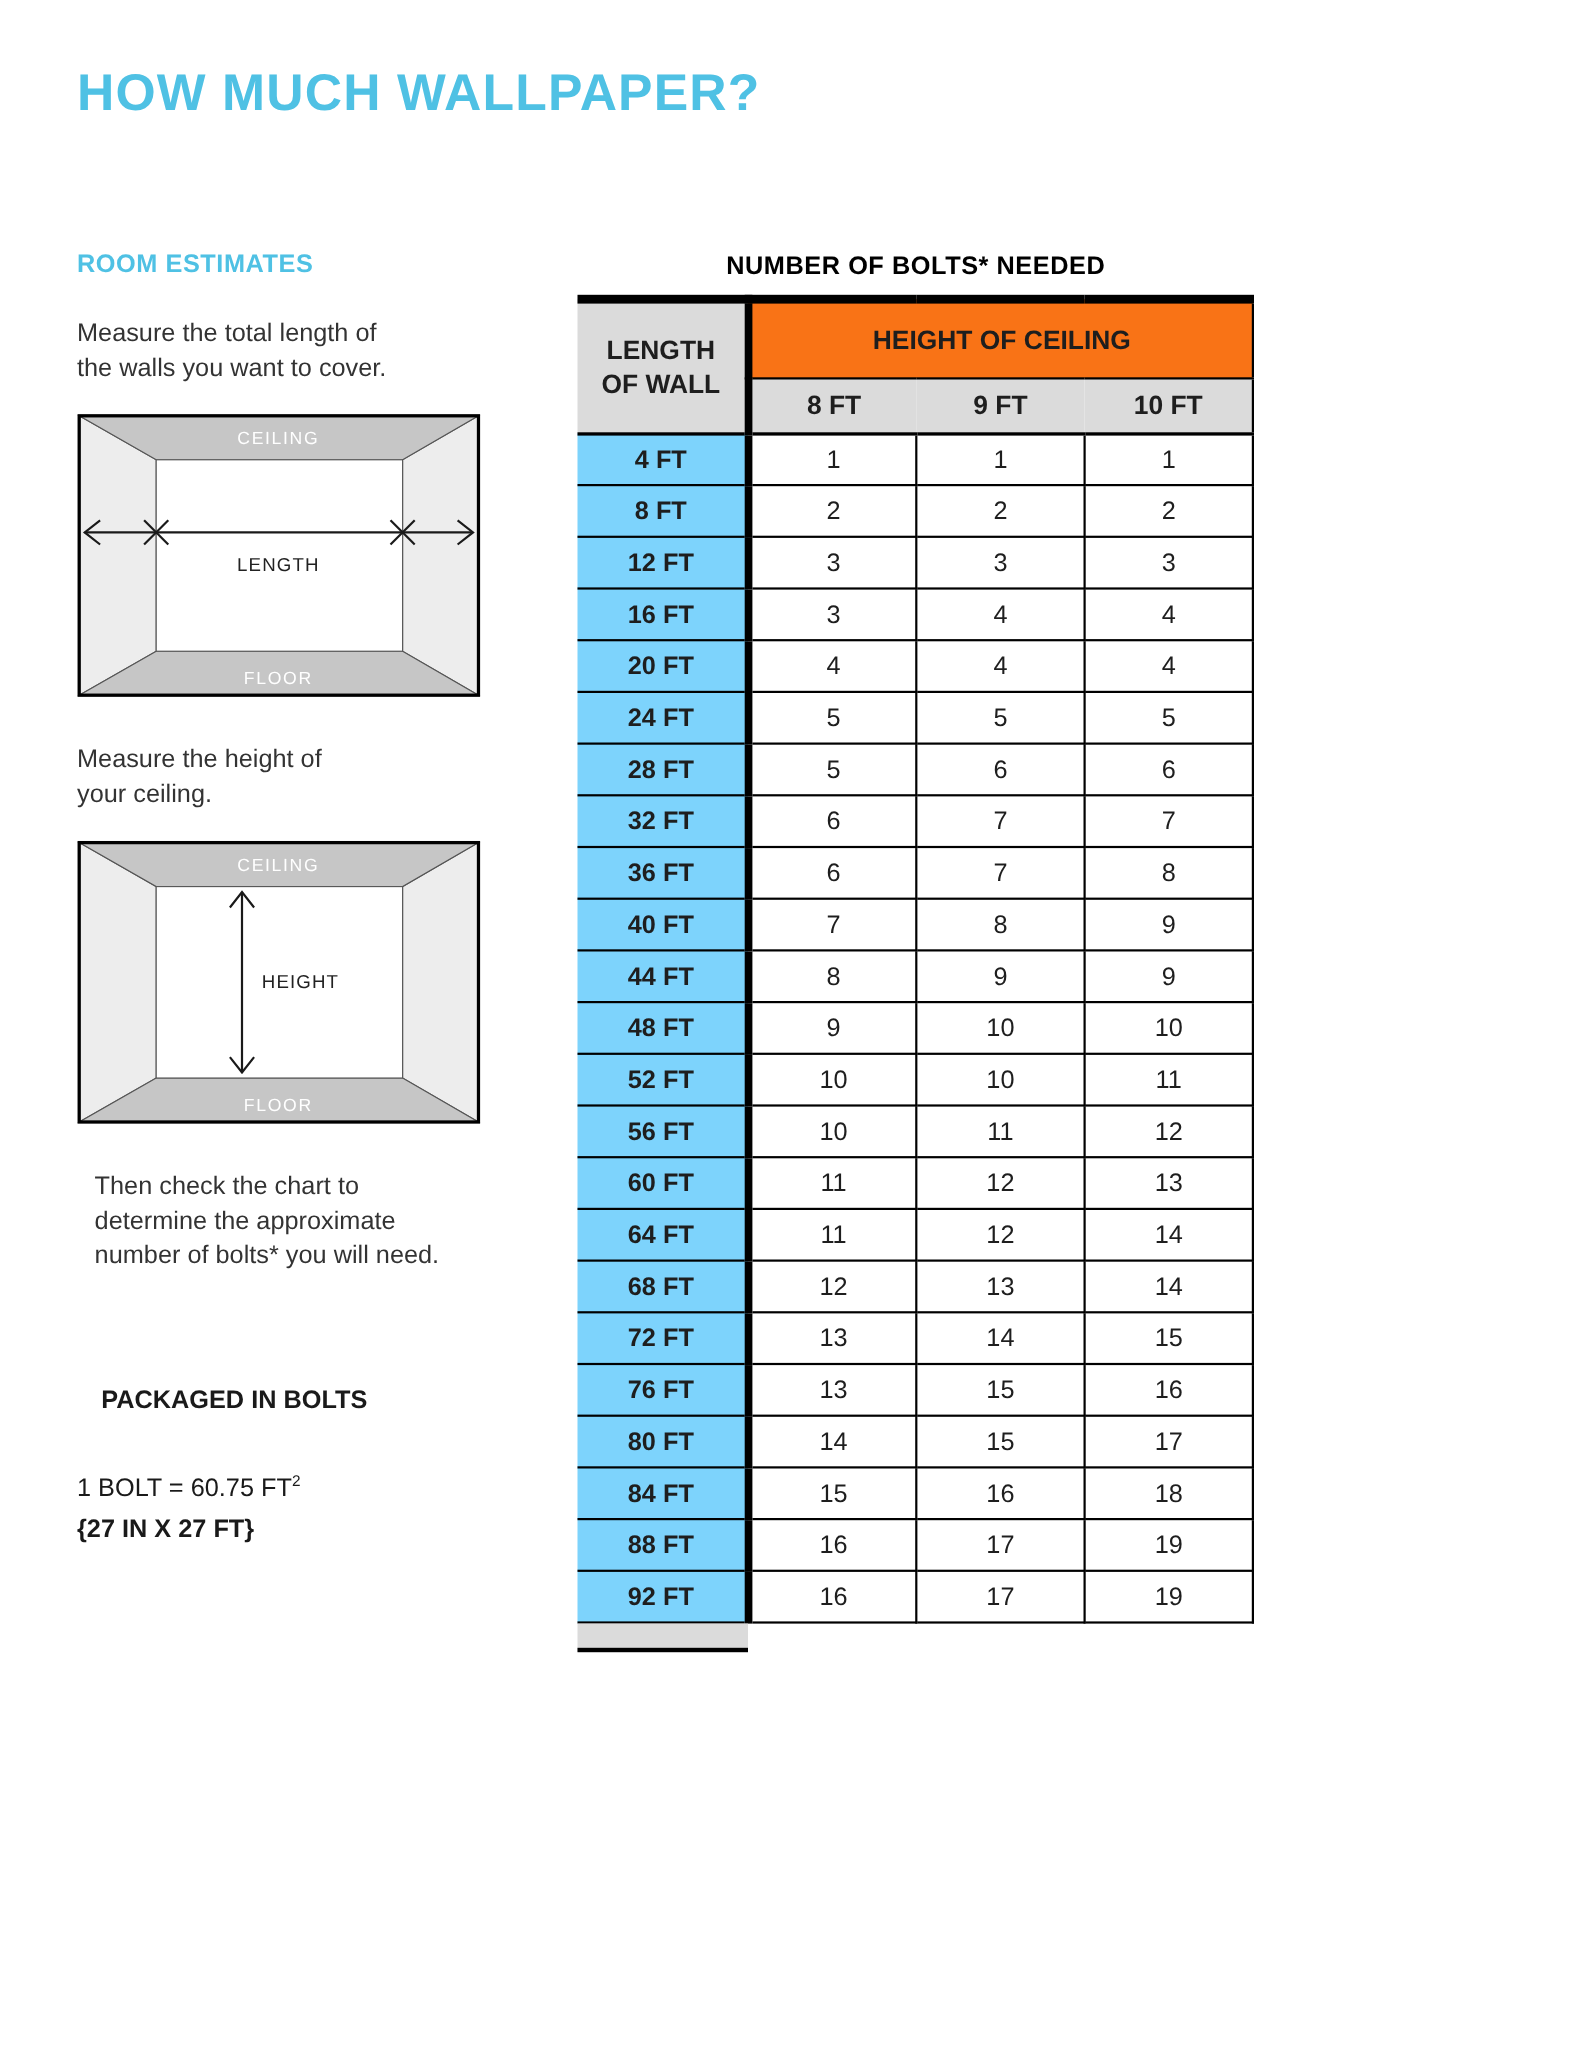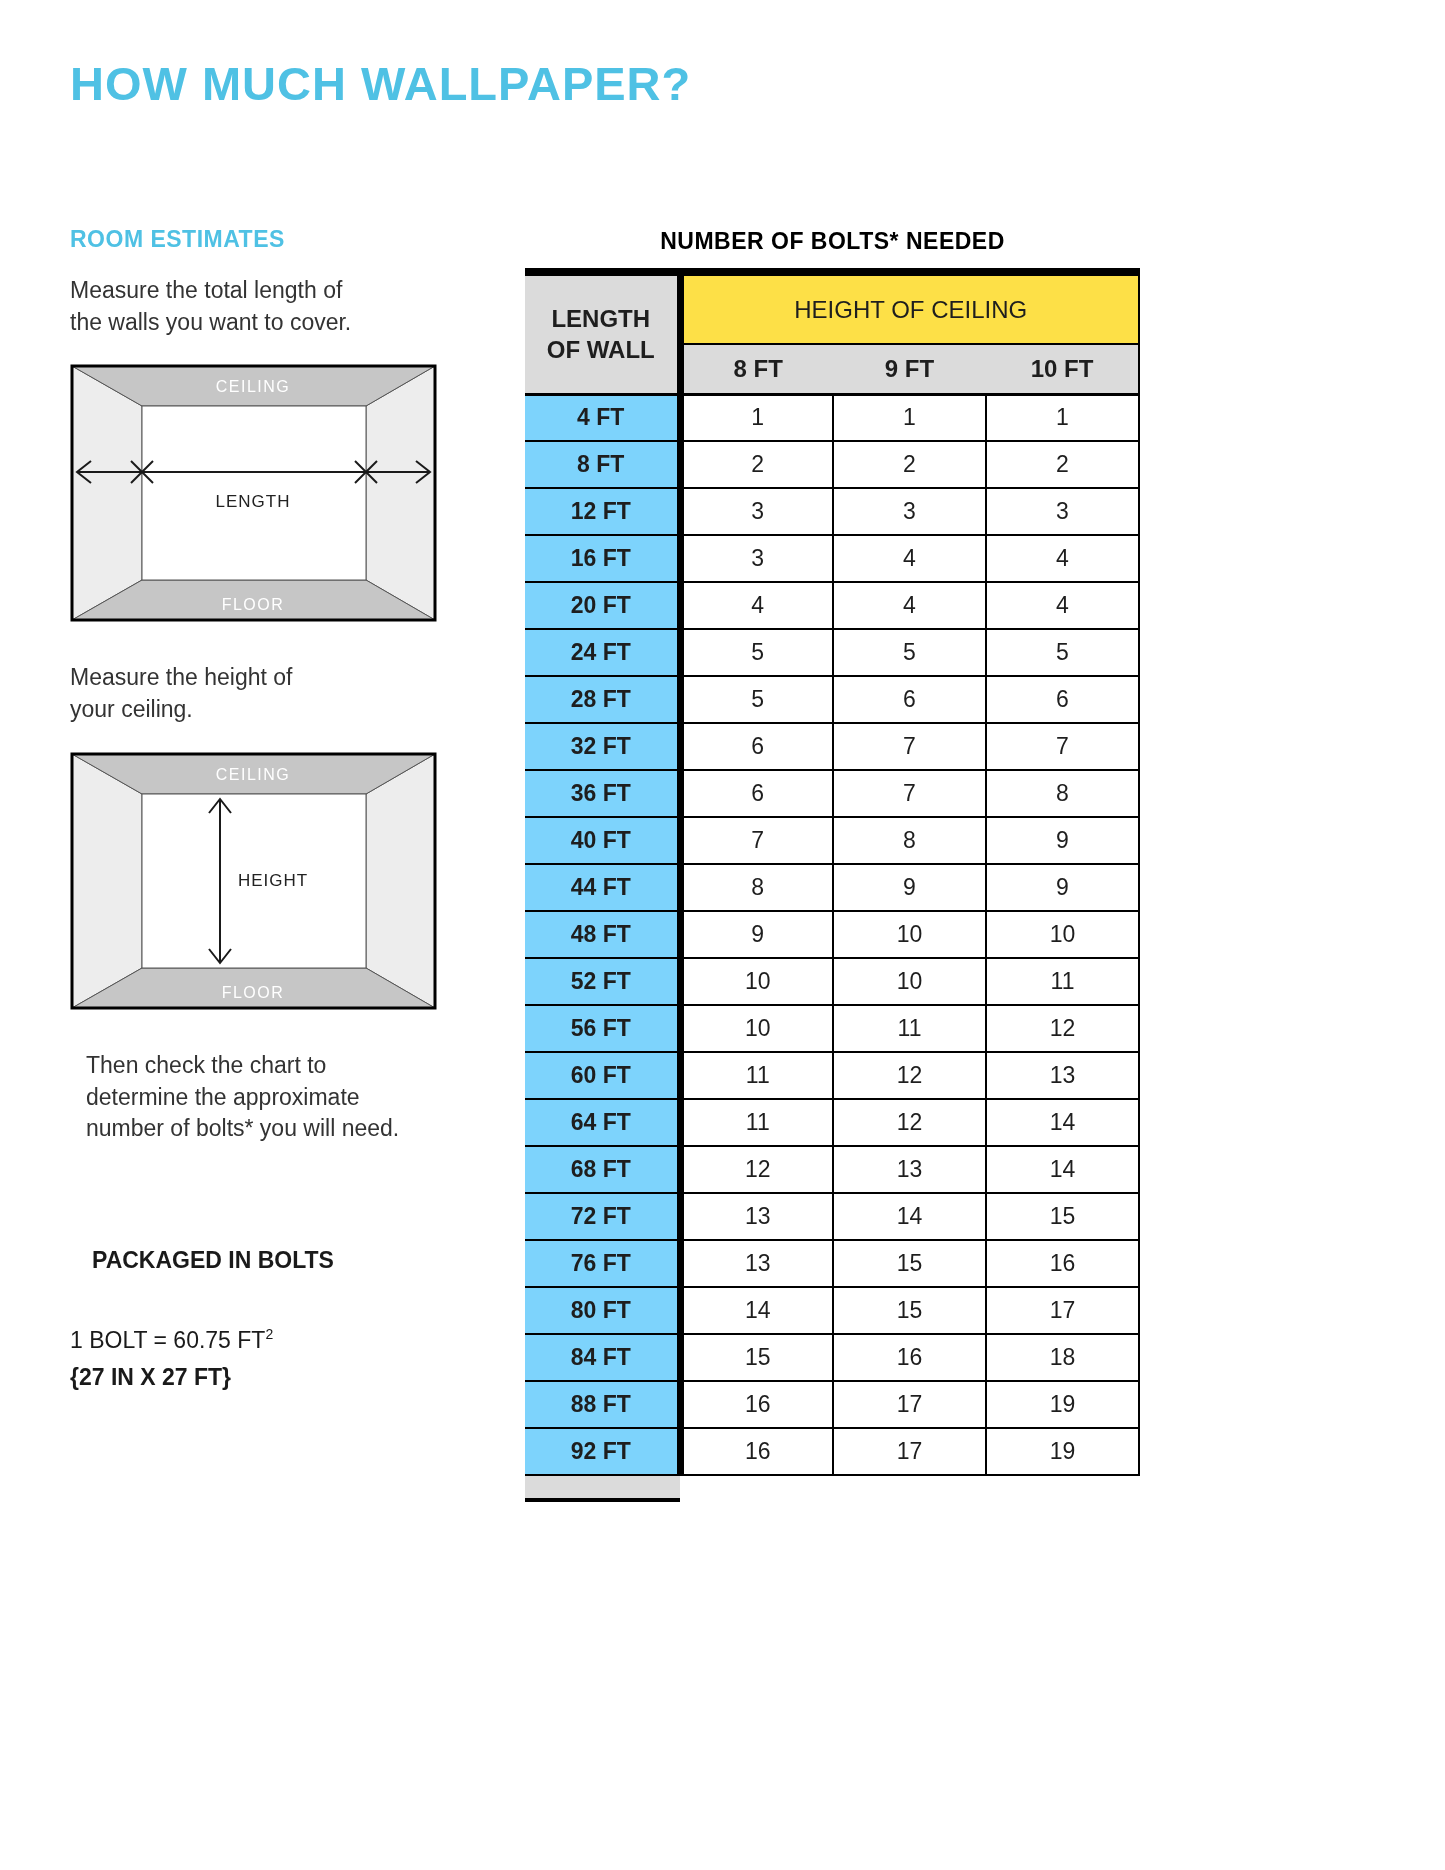--- a/index.html
+++ b/index.html
@@ -10,21 +10,21 @@
   .title {
     position:absolute; left:70px; top:56px;
     font-size:47px; font-weight:800; letter-spacing:1px;
     color:#4fc1e4;
   }
 
   
   .left-col { position:absolute; left:70px; top:226px; width:395px; }
   .section-heading {
     font-size:23px; font-weight:700; color:#4fc1e4; letter-spacing:0.5px;
-    margin-bottom:22px;
+    margin-bottom:34px;
   }
   .step {
     font-size:23px; color:#333; line-height:1.38; white-space:pre-line;
     margin-bottom:26px;
   }
   .room-diagram { display:block; width:367px; height:258px; margin-bottom:40px; }
   .step3 { margin-bottom:100px;margin-left:16px; }
 
   .footnote { font-size:23px; font-weight:700; color:#1a1a1a; line-height:1.35; margin-bottom:50px; }
   .footnote .indent { padding-left:22px; }
@@ -55,22 +55,22 @@
     border-top:8px solid #000; border-right:2px solid #000;
     font-size:23px; color:#1e1e1e; table-layout:fixed;
   }
   .bolt-table th, .bolt-table td { text-align:center; vertical-align:middle; }
   .bolt-table .corner {
     width:155px; background:#dbdbdb; border-right:7px solid #000;
     border-bottom:3px solid #000; font-weight:700; font-size:24px;
     white-space:pre-line; line-height:1.3;
   }
   .bolt-table .group-header {
-    background:#fde047; border-bottom:2px solid #000;
-    height:72px; font-size:24px; font-weight:400;
+    background:#f97316; border-bottom:2px solid #000;
+    height:72px; font-size:24px; font-weight:700;
   }
   .bolt-table .ft-col {
     background:#dbdbdb; height:50px; font-size:24px; font-weight:700;
     border-bottom:3px solid #000;
   }
   .bolt-table tbody th.rowlabel {
     background:#7dd3fc; border-right:7px solid #000;
     border-bottom:2px solid #000; font-weight:700; height:47px; font-size:23px;margin-top:32px;
   }
   .bolt-table tbody td {

